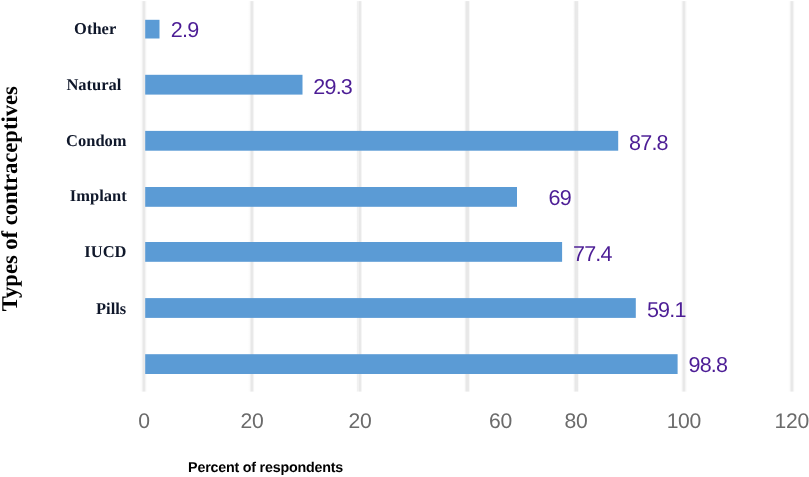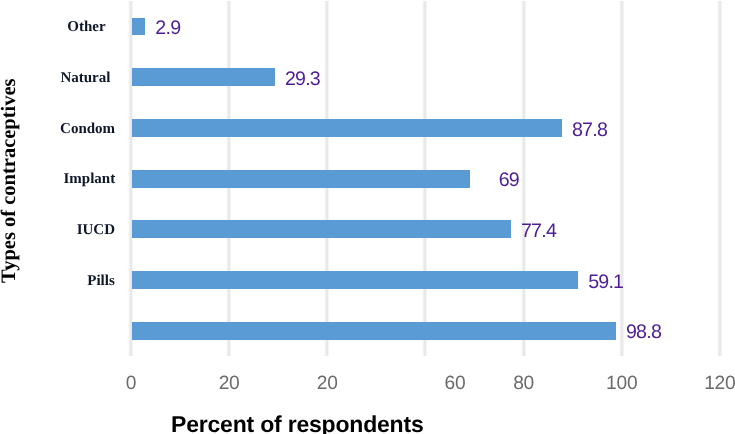--- a/index.html
+++ b/index.html
@@ -15,21 +15,21 @@
   .bar{position:absolute;background:#5B9BD5;}
   .dlabel{position:absolute;color:#4c1d95;font-size:19.6px;line-height:19.6px;
           white-space:nowrap;letter-spacing:-0.75px;}
   .clabel{position:absolute;left:0;color:#0f172a;font-family:"Liberation Serif",serif;
           font-weight:bold;font-size:15px;line-height:20.3px;white-space:nowrap;text-align:right;}
   .ticklabel{position:absolute;width:80px;color:#6b6b6b;font-size:19.2px;line-height:19.2px;
           white-space:nowrap;text-align:center;letter-spacing:-0.25px;}
   #ytitle{position:absolute;color:#000000;font-family:"Liberation Serif",serif;font-weight:bold;
           font-size:20.5px;line-height:20.5px;white-space:nowrap;
           transform-origin:0 0;transform:rotate(-90deg);left:-1.4px;top:282.6px;}
-  #xtitle{position:absolute;color:#000000;font-weight:bold;font-size:23px;line-height:17.9px;letter-spacing:-0.2px;
+  #xtitle{position:absolute;color:#000000;font-weight:bold;font-size:13px;line-height:17.9px;letter-spacing:-0.2px;
           white-space:nowrap;left:171px;top:416px;}
 </style>
 </head>
 <body>
 
 <div id="chart">
 
   <div class="axisline" style="left: 128px; top: 1px; height: 355.1px;"></div>
   <div class="gridline" style="left: 226px; top: 1px; height: 355.1px;"></div>
   <div class="gridline" style="left: 324px; top: 1px; height: 355.1px;"></div>

